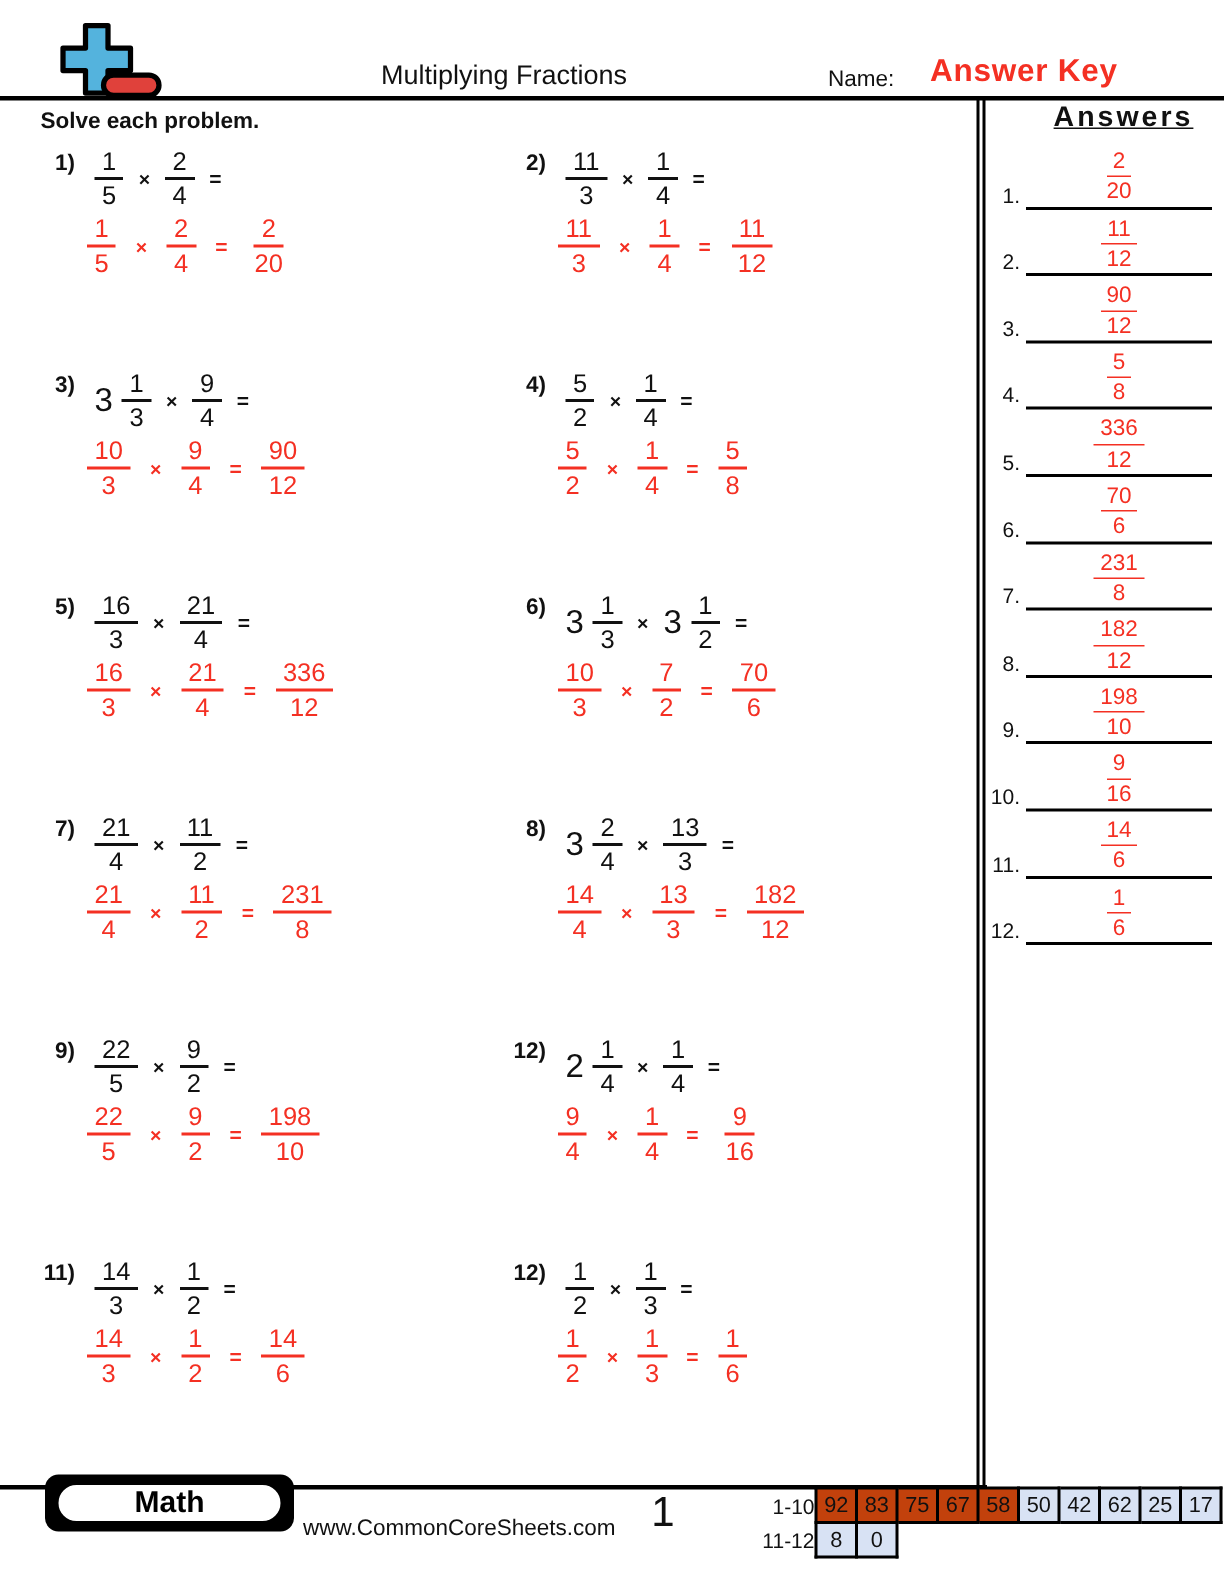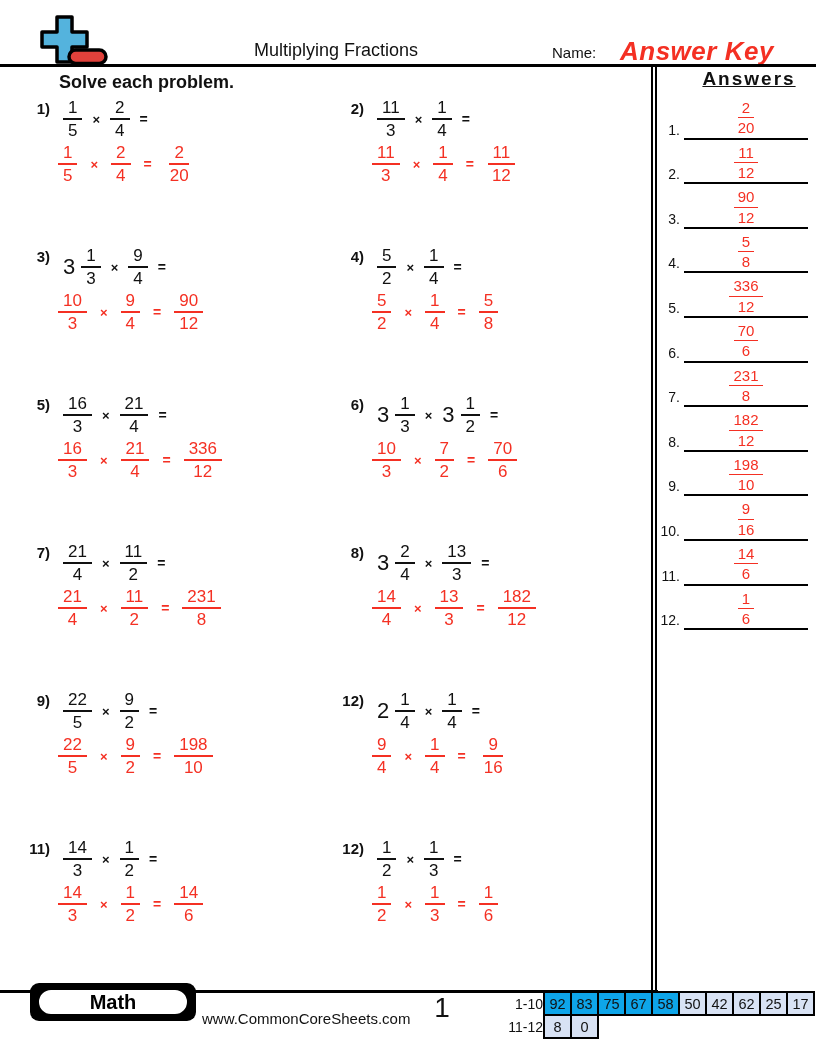--- a/index.html
+++ b/index.html
@@ -10,22 +10,22 @@
   }
   html,body{margin:0;padding:0;background:#fff;}
   .page{position:relative;width:816px;height:1056px;background:#fff;overflow:hidden;
         font-family:"Liberation Sans",sans-serif;color:#111;}
 
   
   .header-line{position:absolute;left:0;top:64px;width:816px;height:3px;background:#000;}
   .logo{position:absolute;left:36px;top:13px;}
   .title{position:absolute;left:166px;top:40px;width:340px;text-align:center;font-size:18px;}
   .name-label{position:absolute;left:552px;top:44px;font-size:15px;}
-  .answer-key{position:absolute;left:620px;top:36px;font-size:26px;font-weight:bold;color:var(--red);letter-spacing:.5px;font-style:italic;}
-  .instructions{position:absolute;left:27px;top:72px;font-size:18px;font-weight:bold;margin-left:32px;}
+  .answer-key{position:absolute;left:620px;top:36px;font-size:21px;font-weight:bold;color:var(--red);letter-spacing:.5px;}
+  .instructions{position:absolute;left:27px;top:72px;font-size:15px;font-weight:bold;}
 
   
   .vline{position:absolute;left:651px;top:65px;height:925px;width:2px;
          border-left:2.5px solid #000;border-right:2.5px solid #000;}
 
   
   .frac{display:inline-flex;flex-direction:column;align-items:center;line-height:1.12;font-size:17px;}
   .frac .top{padding:0 5px 1px;border-bottom:2px solid currentColor;}
   .frac .bot{padding:1px 5px 0;}
   .frac.sm{font-size:15px;line-height:1.15;}
@@ -55,21 +55,21 @@
   .footer-line{position:absolute;left:0;top:990px;width:658px;height:3px;background:#000;}
   .badge{position:absolute;left:30px;top:983px;width:166px;height:38px;background:#000;border-radius:9px;}
   .badge-oval{position:absolute;left:7px;top:5px;right:7px;bottom:5px;background:#fff;
               border:2.5px solid #000;border-radius:999px;display:flex;align-items:center;
               justify-content:center;font-size:20px;font-weight:bold;color:#000;}
   .website{position:absolute;left:202px;top:1010px;font-size:15px;}
   .page-num{position:absolute;left:420px;top:992px;width:44px;text-align:center;font-size:28px;}
   .score{position:absolute;right:1px;top:991px;border-collapse:collapse;table-layout:fixed;}
   .score td{font-size:14.5px;text-align:center;height:21px;padding:0;font-family:"Liberation Sans",sans-serif;}
   .score td.lbl{width:52px;border:none;text-align:right;padding-right:0;font-size:14px;}
-  .score td.cell{width:25px;border:2px solid #000;background:#0ea5e9;}
+  .score td.cell{width:25px;border:2px solid #000;background:#c2410c;}
   .score td.cell.hl{background:var(--highlight);}
 </style>
 </head>
 <body>
 
 <div class="page">
 
   <div class="logo">
     <svg width="72" height="54" viewBox="0 0 72 54">
       <path d="M21 4 h15 v15 h15 v15 h-15 v15 h-15 v-15 h-15 v-15 h15 z" fill="var(--logo-blue)" stroke="#000" stroke-width="3.5" stroke-linejoin="round"></path>

